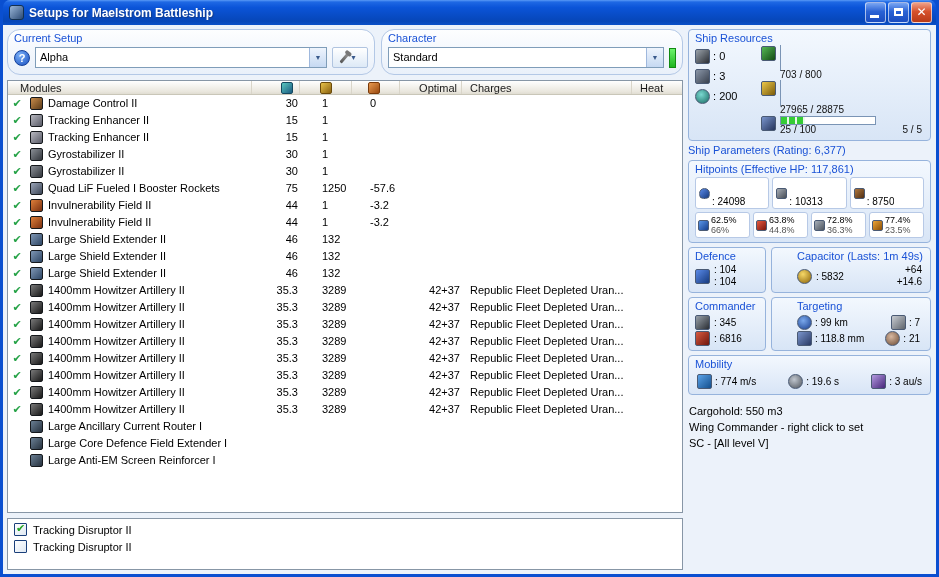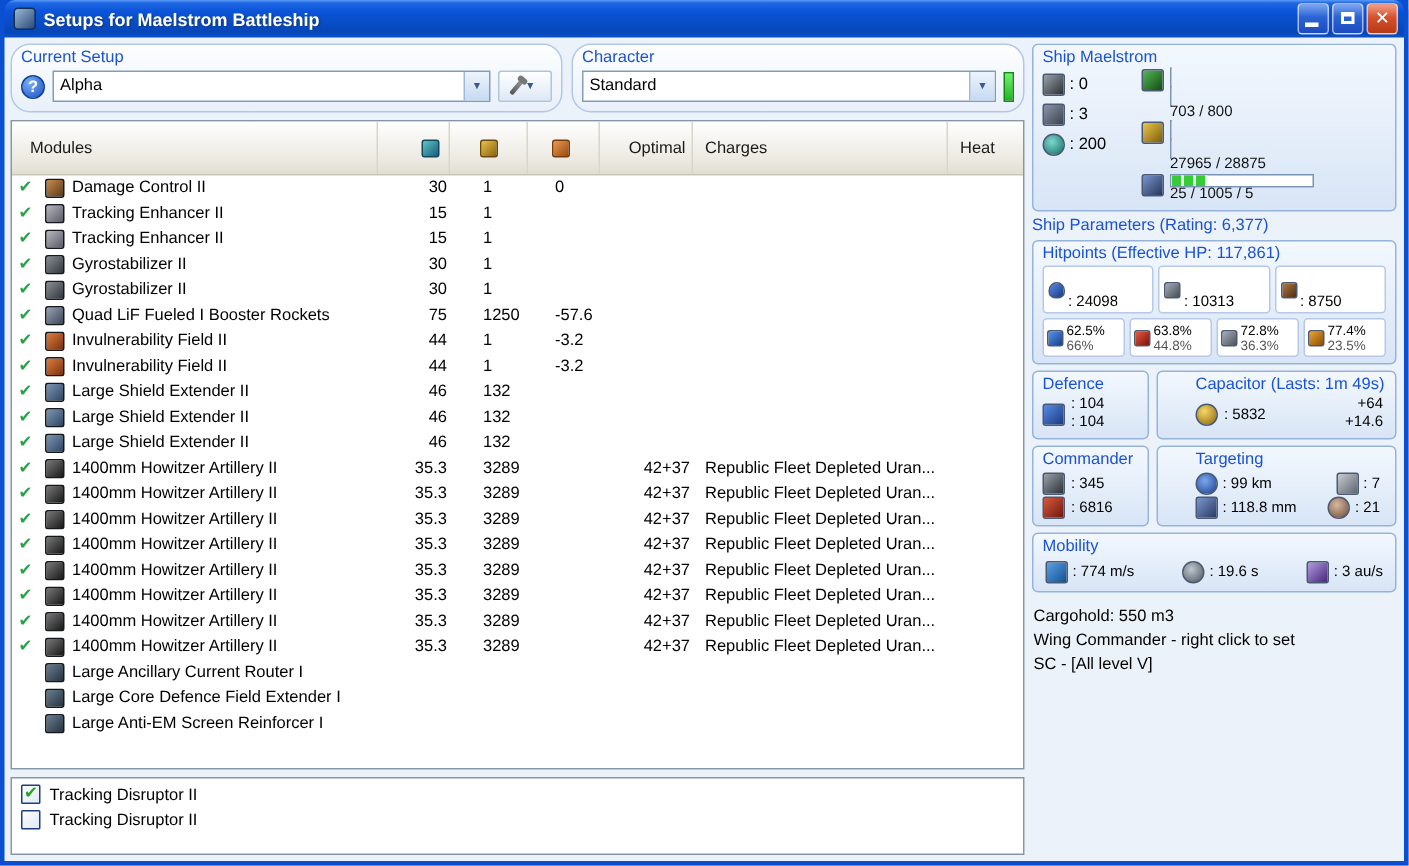--- a/index.html
+++ b/index.html
@@ -48,21 +48,21 @@
     background:linear-gradient(180deg,#ffffff,#dde9f6); display:flex; align-items:center; justify-content:center; gap:4px; }
   .wrench { width:3px; height:12px; background:linear-gradient(180deg,#999,#555); border-radius:1px; transform:rotate(40deg); position:relative; }
   .wrench::before { content:""; position:absolute; top:-2px; left:-2px; width:7px; height:4px; border-radius:2px; background:#777; }
   .dd-arrow { font-size:7px; color:#3a5a8c; }
   .green-indicator { width:7px; height:20px; flex:none; border:1px solid #128a12;
     background:linear-gradient(180deg,#6cf46c,#1fb51f); }
 
   
   .modules-panel { margin-top:5px; flex:1; border:1px solid #8796a6; background:#fff; overflow:hidden; display:flex; flex-direction:column; }
   .mgrid { display:grid; grid-template-columns:18px 20px 206px 48px 52px 48px 62px 170px 1fr; }
-  .tbl-header { height:36px; flex:none; background:linear-gradient(180deg,#ffffff,#eae7de 80%,#e0ddd2); border-bottom:1px solid #c9c6b8; font-size:11px; color:#1a1a1a; }
+  .tbl-header { height:14px; flex:none; background:linear-gradient(180deg,#ffffff,#eae7de 80%,#e0ddd2); border-bottom:1px solid #c9c6b8; font-size:11px; color:#1a1a1a; }
   .th { border-right:1px solid #d9d5c9; display:flex; align-items:center; height:100%; white-space:nowrap; }
   .th-modules { grid-column:1 / 4; padding-left:12px; }
   .th-cpu { grid-column:4; justify-content:flex-end; padding-right:6px; }
   .th-pg  { grid-column:5; padding-left:20px; }
   .th-cap { grid-column:6; padding-left:16px; }
   .th-opt { grid-column:7; justify-content:flex-end; padding-right:4px; }
   .th-chg { grid-column:8; padding-left:8px; }
   .th-heat{ grid-column:9; padding-left:8px; border-right:none; }
   .hicon { width:12px; height:12px; border-radius:2px; display:inline-block; }
   .hicon.cpu { background:linear-gradient(135deg,#5ac8c0,#1a5a80); border:1px solid #14485f; }
@@ -142,21 +142,21 @@
   
   .res-content { display:flex; gap:8px; }
   .res-left { width:58px; flex:none; }
   .res-lrow { height:20px; display:flex; align-items:center; gap:3px; font-size:11px; }
   .res-right { flex:1; }
   .res-rrow { display:flex; gap:4px; margin-bottom:1px; align-items:flex-start; }
   .barcol { flex:1; }
   .bar { height:9px; border:1px solid #7a94b5; background:#fff; }
   .bar .fill { height:100%; background:repeating-linear-gradient(90deg,#35cc35 0 6px,#eafaea 6px 8px); }
   .bar-caption { font-size:10px; line-height:10px; margin-top:0; color:#111; white-space:nowrap; }
-  .cap-flex { display:flex; justify-content:flex-start; padding-right:2px; }
+  .cap-flex { display:flex; justify-content:space-between; padding-right:2px; }
   .bar.short { width:96px; }
 
   .param-title { margin:3px 0 2px; }
 
   
   .hp-row { display:flex; gap:3px; margin-bottom:3px; }
   .pbox { flex:1; background:#fff; border:1px solid #b7c9e6; border-radius:3px; display:flex; align-items:center; gap:2px; padding:1px 3px; min-width:0; }
   .pbox .val { font-size:10px; white-space:nowrap; overflow:hidden;margin-top:17px; }
   .resist-row { display:flex; gap:3px; }
   .pbox.resist { padding:2px 2px; }
@@ -579,21 +579,21 @@
             <span>Tracking Disruptor II</span>
           </div>
         </div>
 
 
     </div>
 
     <div class="right-col">
 
       <div class="rgroup">
-        <div class="glabel">Ship Maelstrom</div>
+        <div class="glabel">Ship Resources</div>
         <div class="res-content">
           <div class="res-left">
             <div class="res-lrow">
               <i class="ri turret"></i>
               <span class="cv">0</span>
             </div>
             <div class="res-lrow">
               <i class="ri launcher"></i>
               <span class="cv">3</span>
             </div>

